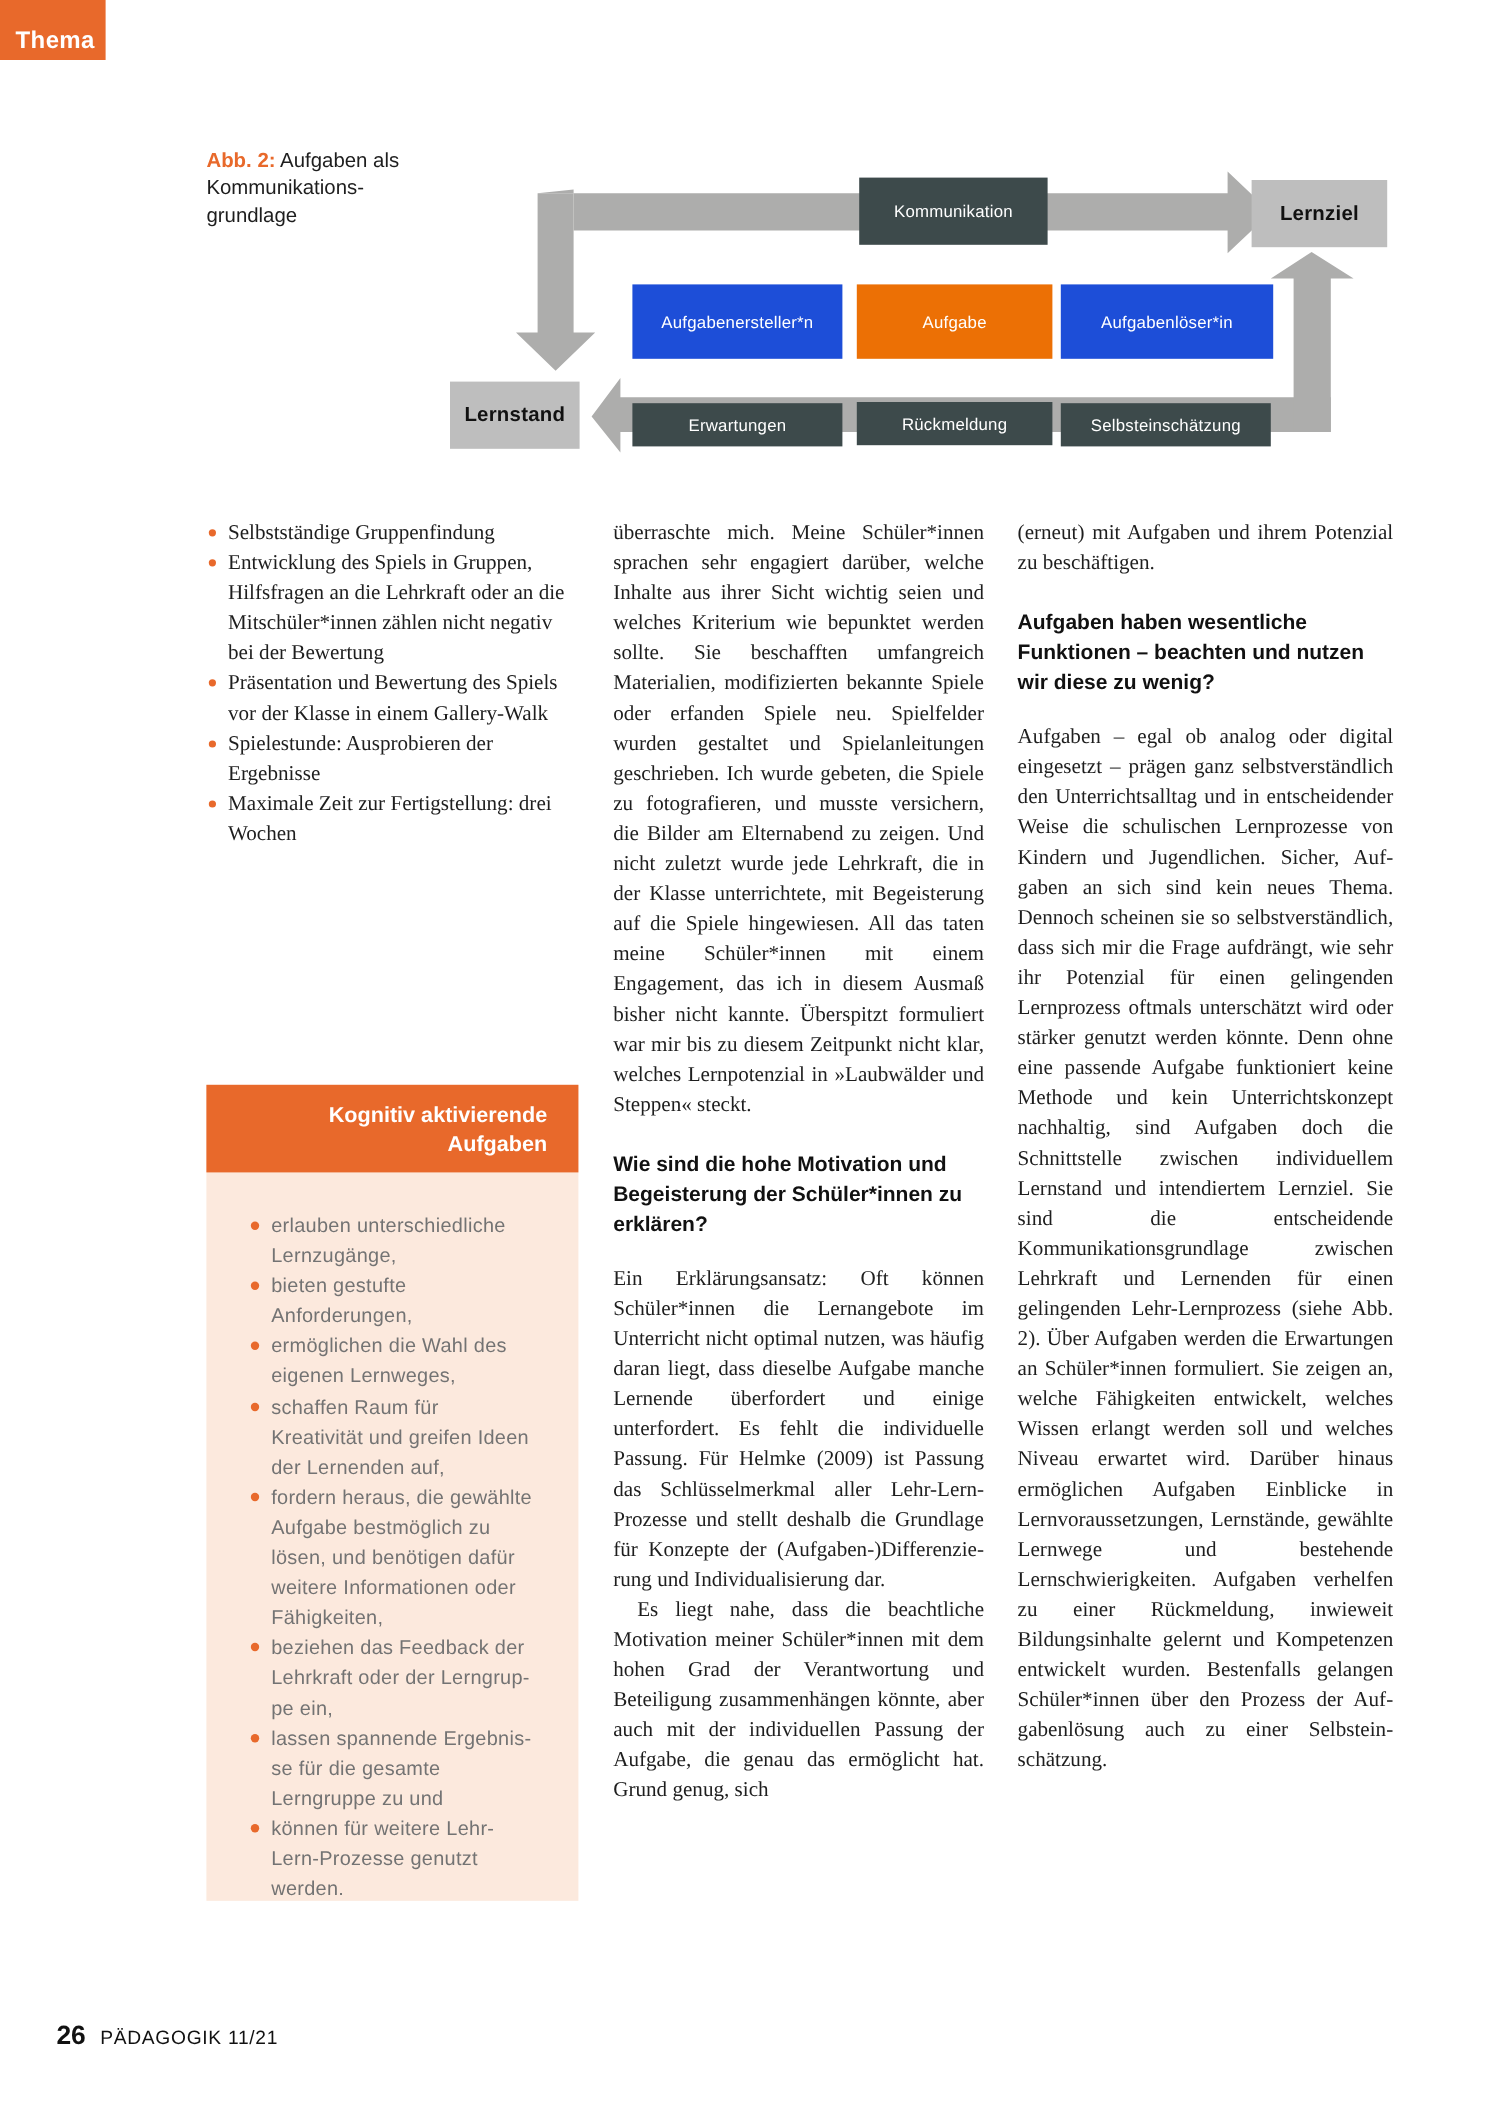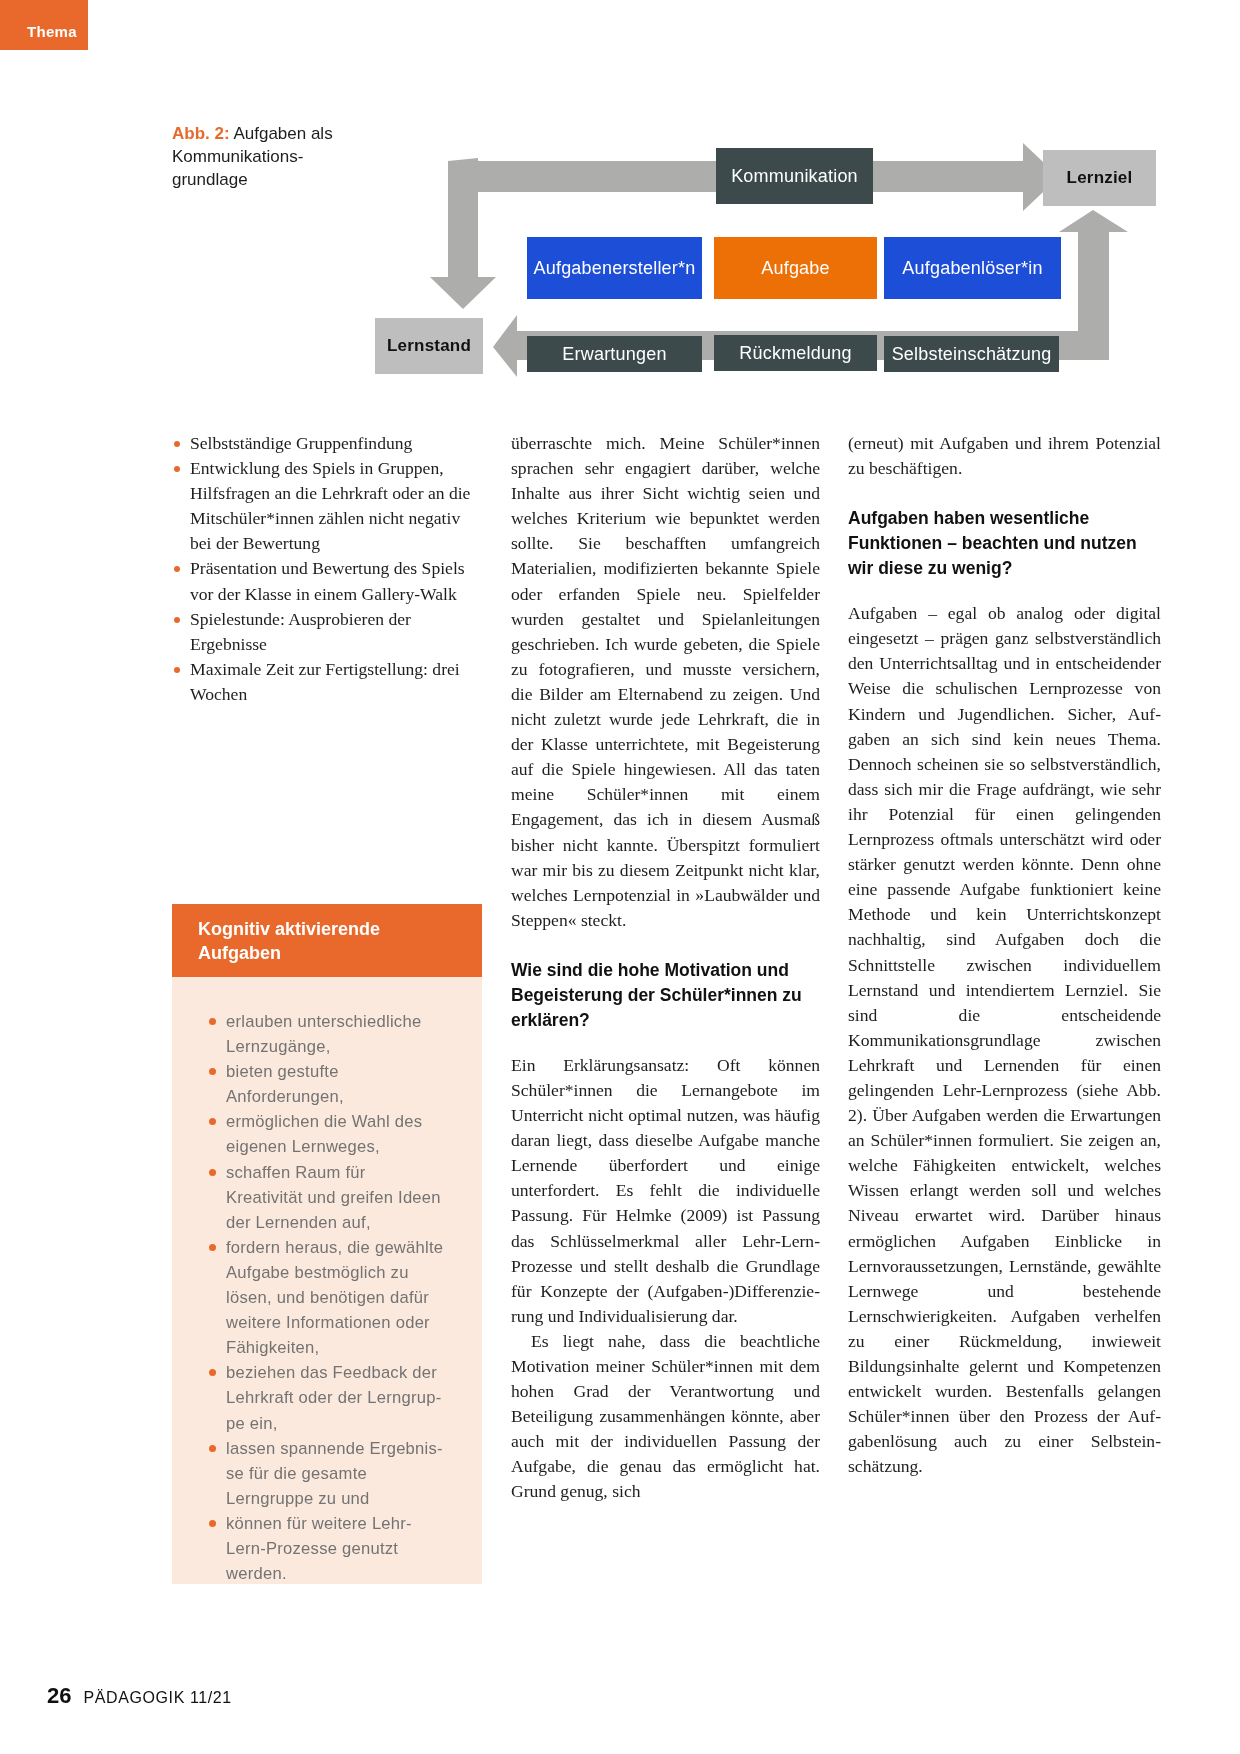--- a/index.html
+++ b/index.html
@@ -1,45 +1,45 @@
 <!DOCTYPE html>
 <html><head>
 <meta charset="utf-8">
 <style>
   html, body { margin:0; padding:0; background:#ffffff; }
   body { width:1240px; height:1754px; position:relative; overflow:hidden; color:#1e1e1e; }
   .sans { font-family: "Liberation Sans", "DejaVu Sans", sans-serif; }
   .serif { font-family: "Liberation Serif", "DejaVu Serif", serif; }
 
   .section-tag { position:absolute; left:0; top:0; width:88px; height:50px; background:#e8692b; }
-  .section-tag span { position:absolute; left:27px; top:23px; color:#fff; font-weight:bold; font-size:15px; letter-spacing:0.3px; }
+  .section-tag span { position:absolute; left:13px; top:23px; color:#fff; font-weight:bold; font-size:20px; letter-spacing:0.3px; }
 
   .caption { position:absolute; left:172px; top:122px; width:200px; font-size:17px; line-height:23px; color:#1e1e1e; }
   .caption .fig-label { color:#e8692b; font-weight:bold; }
 
   
   .diagram { position:absolute; left:0; top:0; width:1240px; height:400px; }
-  .node { position:absolute; display:flex; align-items:center; justify-content:center; color:#ffffff; font-size:18px; letter-spacing:0.2px; }
+  .node { position:absolute; display:flex; align-items:center; justify-content:center; color:#ffffff; font-size:14px; letter-spacing:0.2px; }
   .node.dark { background:#3d4a4b; }
   .node.red { background:#1d4ed8; }
   .node.orange { background:#ec7005; }
   .node.light { background:#bebebe; color:#111; font-weight:bold; font-size:17px; }
 
   
   .col { position:absolute; font-size:17.6px; line-height:25.1px; color:#1e1e1e; text-align:justify; hyphens:manual; }
   .col p { margin:0; }
   .col .indent { text-indent:20px; }
   .col h3 { margin:0; font-family:"Liberation Sans", "DejaVu Sans", sans-serif; font-weight:bold; font-size:17.5px; line-height:25px; text-align:left; color:#111; }
 
   ul.bullets { list-style:none; margin:0; padding:0; text-align:left; }
   ul.bullets li { position:relative; padding-left:18px; }
   ul.bullets li::before { content:""; position:absolute; left:2px; top:10px; width:6px; height:6px; border-radius:50%; background:#e8692b; }
 
   .infobox { position:absolute; left:172px; top:904px; width:310px; height:680px; background:#fce9dd; }
-  .infobox-head { background:#e8692b; color:#fff; text-align:left; font-weight:bold; font-size:18px; line-height:24px; padding:13px 26px 12px; }
+  .infobox-head { background:#e8692b; color:#fff; text-align:right; font-weight:bold; font-size:18px; line-height:24px; padding:13px 26px 12px; }
   .infobox ul { list-style:none; margin:18px; padding:14px 20px 0 36px; font-size:16.6px; line-height:25.1px; color:#737373; letter-spacing:0.25px; }
   .infobox li { position:relative; padding-left:0; }
   .infobox li::before { content:""; position:absolute; left:-17px; top:9px; width:7px; height:7px; border-radius:50%; background:#e8692b; }
 
   .footer { position:absolute; left:47px; top:1683px; display:flex; align-items:baseline; gap:12px; }
   .footer .pageno { font-weight:bold; font-size:22px; color:#111; }
   .footer .mag { font-size:16px; letter-spacing:0.6px; color:#111; }
 </style>
 </head>
 <body>

